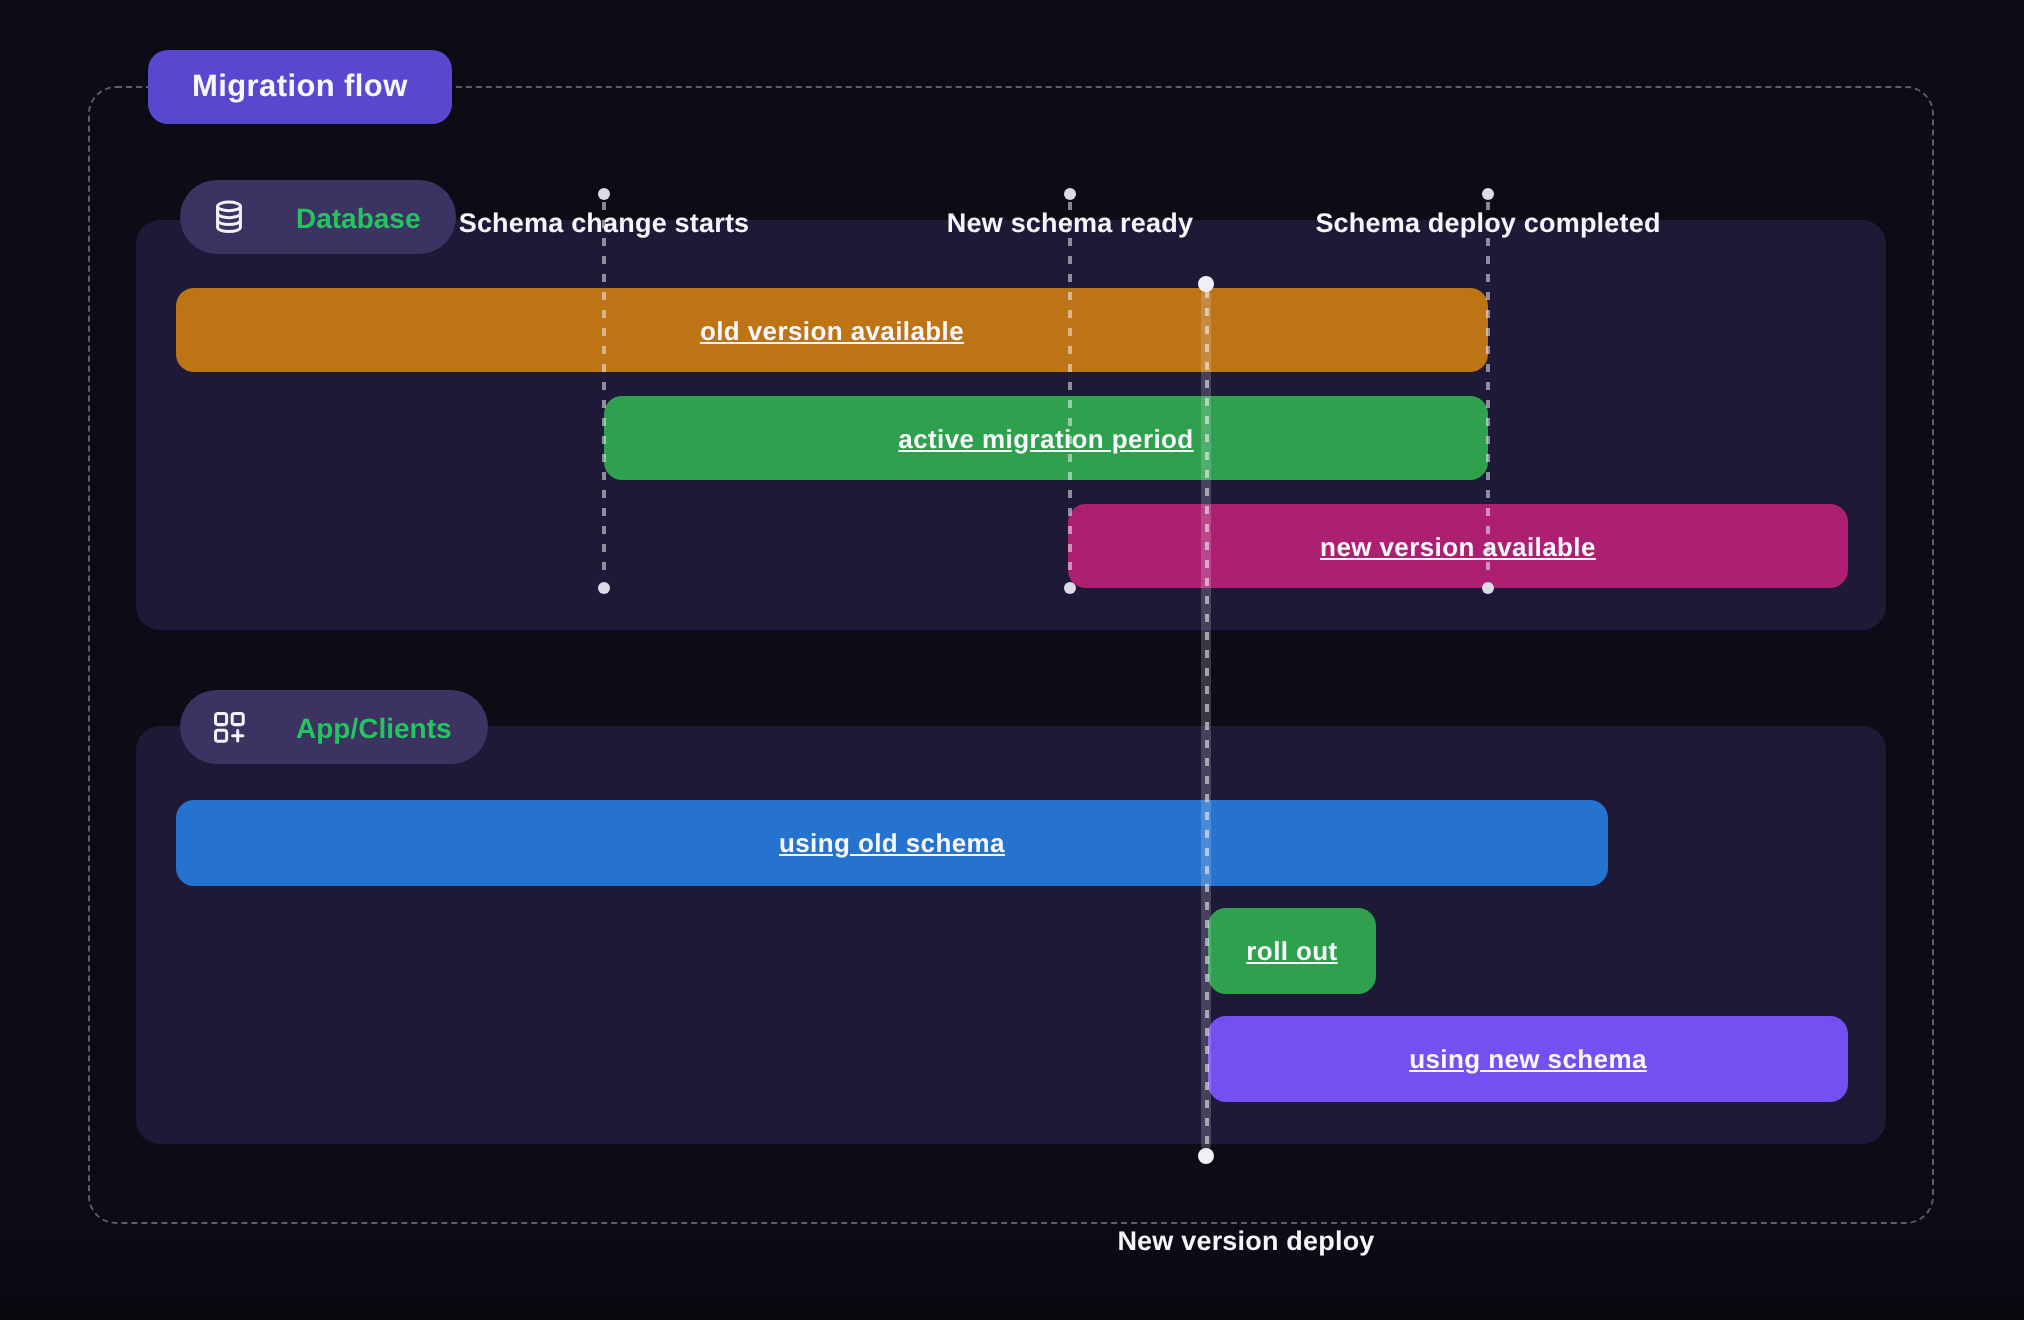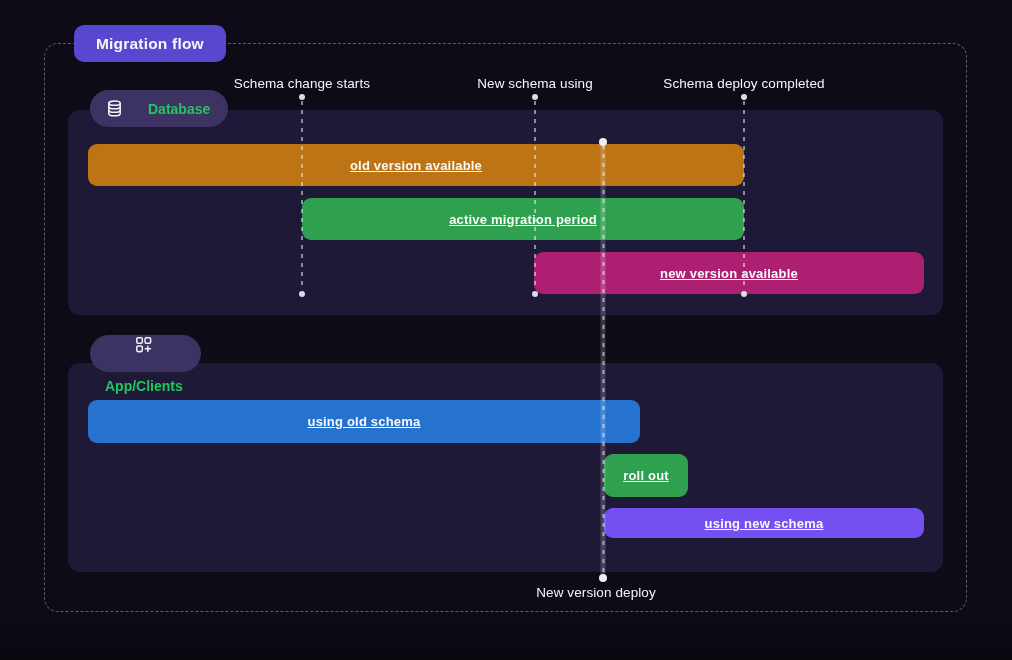--- a/index.html
+++ b/index.html
@@ -33,21 +33,21 @@
   .event-line{
     position:absolute;width:2px;z-index:5;transform:translateX(-50%);
     background:repeating-linear-gradient(180deg,rgba(236,236,244,.55) 0 4px,transparent 4px 9px);
   }
   .dot{
     position:absolute;border-radius:50%;z-index:6;transform:translate(-50%,-50%);
     background:#dcdce6;
   }
   .event-label{
     position:absolute;z-index:7;transform:translateX(-50%);white-space:nowrap;
-    color:#f6f6fa;font-size:13.5px;font-weight:400;letter-spacing:.1px;
+    color:#f6f6fa;font-size:13.5px;font-weight:700;letter-spacing:.1px;margin-top:28px;
   }
   .deploy-line{
     position:absolute;width:5px;z-index:5;transform:translateX(-50%);
     background:rgba(232,232,244,.20);border-radius:3px;
   }
   .deploy-line .inner{
     position:absolute;left:50%;top:0;bottom:0;width:2px;transform:translateX(-50%);
     background:repeating-linear-gradient(180deg,rgba(250,250,255,.55) 0 4px,transparent 4px 9px);
   }
   .deploy-dot{background:#eef0f6;}
@@ -71,52 +71,52 @@
       <svg width="19" height="19" viewBox="0 0 24 24" fill="none" stroke="#f3f2f9" stroke-width="1.9" stroke-linecap="round">
         <ellipse cx="12" cy="5.3" rx="7.2" ry="2.7"></ellipse>
         <path d="M4.8 5.3v4.4c0 1.5 3.2 2.7 7.2 2.7s7.2-1.2 7.2-2.7V5.3"></path>
         <path d="M4.8 9.7v4.4c0 1.5 3.2 2.7 7.2 2.7s7.2-1.2 7.2-2.7V9.7"></path>
         <path d="M4.8 14.1v4.4c0 1.5 3.2 2.7 7.2 2.7s7.2-1.2 7.2-2.7v-4.4"></path>
       </svg>
     </span>
     <span>Database</span>
   </div>
 
-  <div class="lane-badge" style="left: 90px; top: 335px; background: rgb(60, 51, 99); flex-direction: column;">
+  <div class="lane-badge" style="left: 90px; top: 345px; background: rgb(60, 51, 99);">
     <span>
       <svg width="19" height="19" viewBox="0 0 24 24" fill="none" stroke="#f3f2f9" stroke-width="1.9" stroke-linecap="round" stroke-linejoin="round">
         <rect x="3.5" y="3.5" width="7" height="7" rx="1.6"></rect>
         <rect x="14" y="3.5" width="7" height="7" rx="1.6"></rect>
         <rect x="3.5" y="14" width="7" height="7" rx="1.6"></rect>
         <path d="M17.5 14.2v6.6M14.2 17.5h6.6"></path>
       </svg>
     </span>
     <span>App/Clients</span>
   </div>
 
   <div id="gen-layer">
       <div class="bar" style="left: 88px; top: 144px; width: 656px; height: 42px; background: rgb(189, 116, 20);">old version available</div>
       <div class="bar" style="left: 302px; top: 198px; width: 442px; height: 42px; background: rgb(46, 160, 78);">active migration period</div>
       <div class="bar" style="left: 534px; top: 252px; width: 390px; height: 42px; background: rgb(173, 32, 113);">new version available</div>
-      <div class="bar" style="left: 88px; top: 400px; width: 552px; height: 43px; background: rgb(38, 115, 207);">using old schema</div>
+      <div class="bar" style="left: 88px; top: 400px; width: 716px; height: 43px; background: rgb(38, 115, 207);">using old schema</div>
       <div class="bar" style="left: 604px; top: 454px; width: 84px; height: 43px; background: rgb(46, 160, 78);">roll out</div>
-      <div class="bar" style="left: 604px; top: 508px; width: 320px; height: 30px; background: rgb(116, 80, 240);">using new schema</div>
+      <div class="bar" style="left: 604px; top: 508px; width: 320px; height: 43px; background: rgb(116, 80, 240);">using new schema</div>
       <div class="event-line" style="left: 302px; top: 101px; height: 189px;"></div>
       <div class="dot" style="left: 302px; top: 97px; width: 6px; height: 6px;"></div>
       <div class="dot" style="left: 302px; top: 294px; width: 6px; height: 6px;"></div>
       <div class="event-label" style="left: 302px; top: 76px;">Schema change starts</div>
       <div class="event-line" style="left: 535px; top: 101px; height: 189px;"></div>
       <div class="dot" style="left: 535px; top: 97px; width: 6px; height: 6px;"></div>
       <div class="dot" style="left: 535px; top: 294px; width: 6px; height: 6px;"></div>
-      <div class="event-label" style="left: 535px; top: 76px;">New schema using</div>
+      <div class="event-label" style="left: 535px; top: 76px;">New schema ready</div>
       <div class="event-line" style="left: 744px; top: 101px; height: 189px;"></div>
       <div class="dot" style="left: 744px; top: 97px; width: 6px; height: 6px;"></div>
       <div class="dot" style="left: 744px; top: 294px; width: 6px; height: 6px;"></div>
       <div class="event-label" style="left: 744px; top: 76px;">Schema deploy completed</div>
       <div class="deploy-line" style="left: 603px; top: 145px; height: 430px;">
         <div class="inner"></div>
       </div>
       <div class="dot deploy-dot" style="left: 603px; top: 142px; width: 8px; height: 8px;"></div>
       <div class="dot deploy-dot" style="left: 603px; top: 578px; width: 8px; height: 8px;"></div>
-      <div class="event-label" style="left: 596px; top: 585px;">New version deploy</div>
+      <div class="event-label" style="left: 623px; top: 585px;">New version deploy</div>
     </div>
 
 </div>
 
 </body></html>

